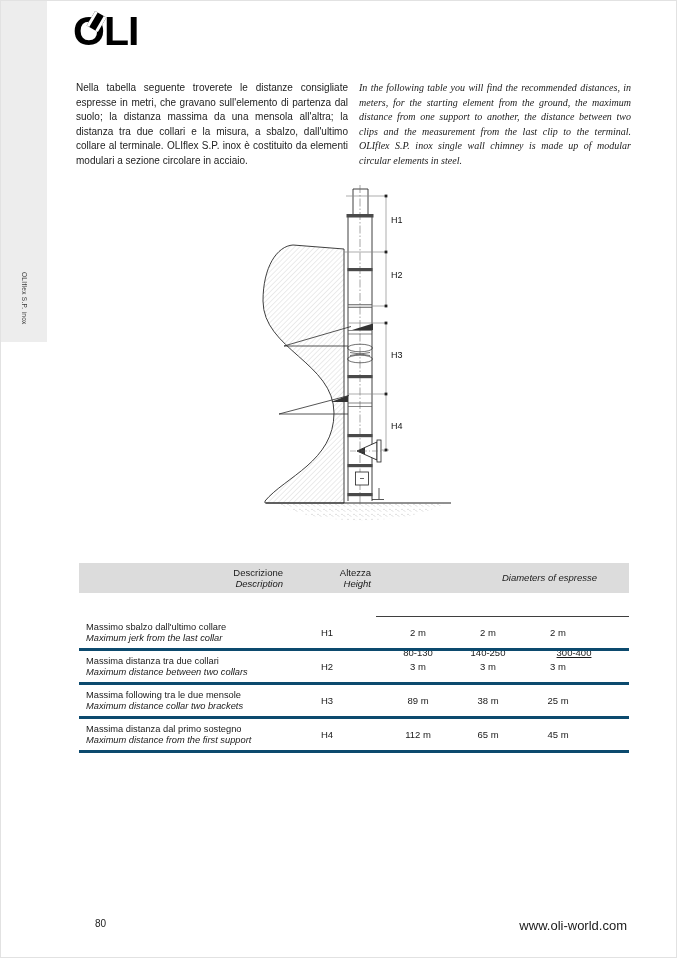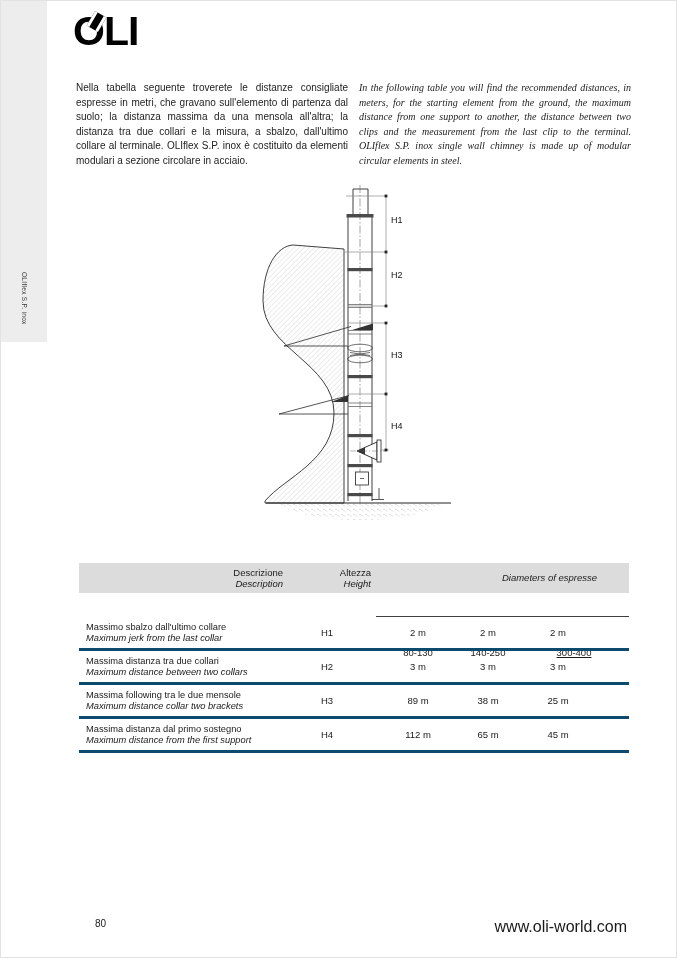--- a/index.html
+++ b/index.html
@@ -41,21 +41,21 @@
   .sub-line { position:absolute; left:297px; top:53px; width:253px; height:1px; background:#3f3f3f; }
   .tbl-rows { position:absolute; left:0; top:54px; width:550px; }
   .tbl-row { display:grid; grid-template-columns:204px 88px 12px 70px 70px 70px 36px;
     height:31px; border-bottom:3px solid #0c4a6e; align-items:center; }
   .desc { padding-left:7px; font-size:9.3px; line-height:11px; }
   .desc .en { font-style:italic; }
   .cell-c { text-align:center; font-size:9.5px; }
 
   
   .footer-page { position:absolute; left:78px; top:917px; font-size:10px;margin-left:16px; }
-  .footer-site { position:absolute; right:49px; top:917px; font-size:16px; }
+  .footer-site { position:absolute; right:49px; top:917px; font-size:13px; }
 </style>
 </head>
 <body>
 
 <div class="page">
 
   <div class="side-strip"></div>
   <div class="side-label">
     <span>OLIflex S.P. inox</span>
   </div>

